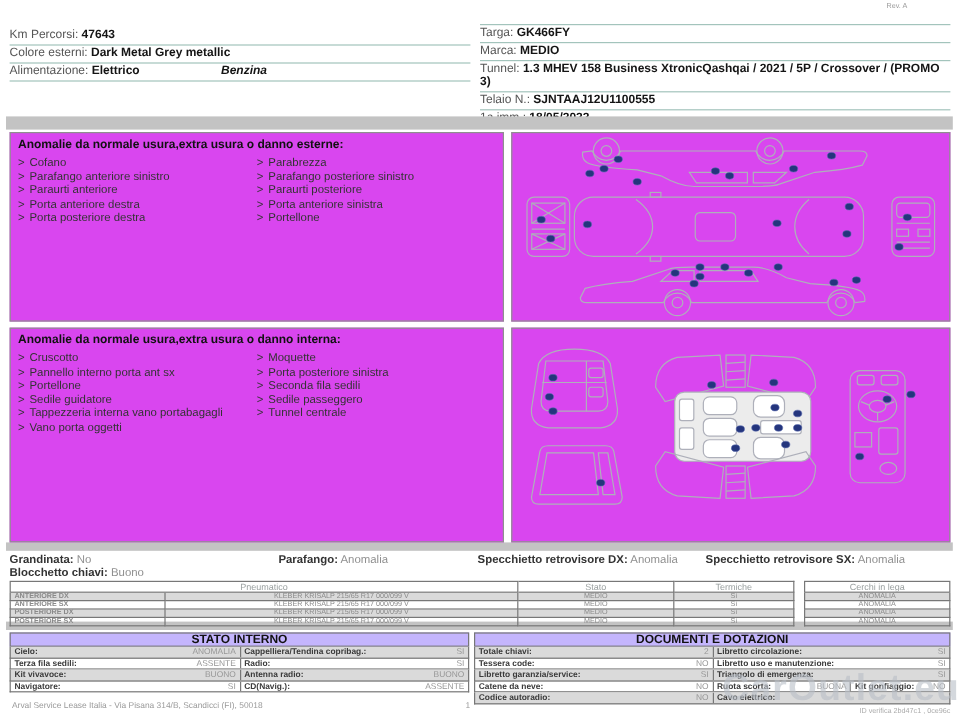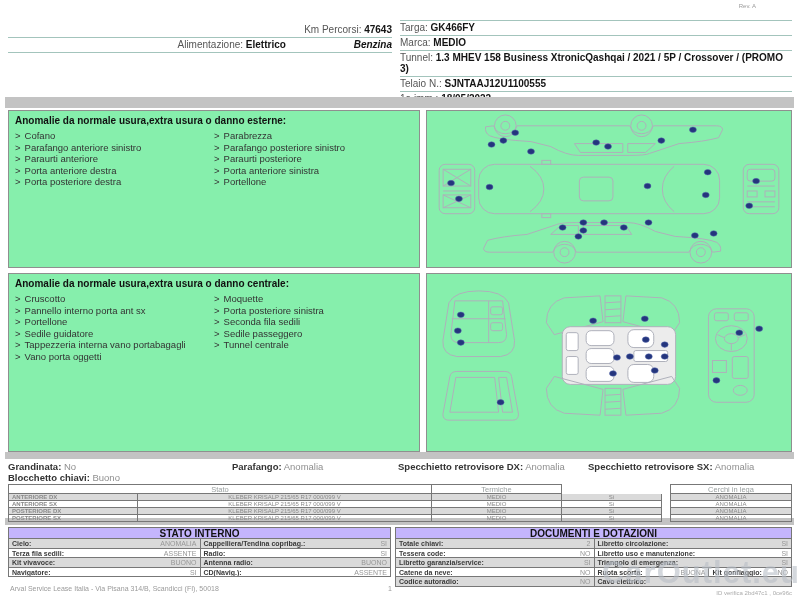--- a/index.html
+++ b/index.html
@@ -5,33 +5,33 @@
   html,body { margin:0; padding:0; background:#fff; }
   .page { position:relative; width:800px; height:600px; background:#fff; overflow:hidden;
           font-family:"Liberation Sans", sans-serif; color:#333; }
 
   
   .title { position:absolute; left:8px; top:3px; font-size:16px; font-weight:bold;
            color:#2f8070; letter-spacing:1.5px; }
   .rev   { position:absolute; right:44px; top:3px; font-size:6px; color:#9a9a9a; }
 
   
-  .info-left  { position:absolute; left:8px;   top:23px; width:384px; font-size:10px;text-align:right; }
+  .info-left  { position:absolute; left:8px;   top:23px; width:384px; font-size:10px; }
   .info-right { position:absolute; left:400px; top:20px; width:392px; font-size:10px; }
   .info-row   { border-bottom:1px solid #a3c4bc; padding:1px 0 2px; line-height:11px; }
   .info-right .info-row:first-child { border-top:1px solid #a3c4bc; }
   .info-label { color:#555; }
   .info-value { font-weight:bold; color:#141414; }
   .alim2 { margin-left:65px;font-style:italic; }
 
   
   .band { position:absolute; left:5px; width:789px; background:#c3c3c3; }
 
   
-  .sec-box { position:absolute; border:1px solid #8f8f8f; background:#86efac; box-sizing:border-box; }
+  .sec-box { position:absolute; border:1px solid #8f8f8f; background:#d946ef; box-sizing:border-box; }
   .sec-title { font-weight:bold; font-size:10px; color:#111; padding:4px 6px 2px; }
   .anom-cols { display:flex; padding:2px 6px 0; font-size:9.5px; color:#333; }
   .anom-col  { width:50%; }
   .anom-item { display:flex; gap:4px; line-height:11.5px; padding-right:14px; }
   .anom-marker { flex:none; }
 
   
   .diag { position:absolute; inset:0; width:100%; height:100%; }
   .ln   { stroke:#aeb0ba; fill:none; stroke-width:1; }
   .dot  { fill:#24357d; stroke:#5a6bb0; stroke-width:0.5; }
@@ -82,20 +82,24 @@
 <body>
 
 <div class="page">
 
   <div class="rev">Rev. A</div>
 
   <div class="info-left">
     <div class="info-row">
       <span class="info-label">Km Percorsi:</span>
       <span class="info-value">47643</span>
+    </div>
+    <div class="info-row">
+      <span class="info-label">Colore esterni:</span>
+      <span class="info-value">Dark Metal Grey metallic</span>
     </div>
     <div class="info-row">
       <span class="info-label">Alimentazione:</span>
       <span class="info-value">Elettrico</span>
       <span class="info-value alim2">Benzina</span>
     </div>
   </div>
 
   <div class="info-right">
     <div class="info-row">
@@ -246,21 +250,21 @@
         <ellipse class="dot" cx="178" cy="113" rx="3.5" ry="2.8"></ellipse>
           <ellipse class="dot" cx="198" cy="118" rx="3.5" ry="2.8"></ellipse>
         <ellipse class="dot" cx="223" cy="113" rx="3.5" ry="2.8"></ellipse>
           <ellipse class="dot" cx="270" cy="126" rx="3.5" ry="2.8"></ellipse>
         <ellipse class="dot" cx="289" cy="124" rx="3.5" ry="2.8"></ellipse>
       </g>
     </svg>
   </div>
 
   <div class="sec-box" style="left:8px;top:273px;width:412px;height:179px;">
-    <div class="sec-title">Anomalie da normale usura,extra usura o danno centrale:</div>
+    <div class="sec-title">Anomalie da normale usura,extra usura o danno interna:</div>
     <div class="anom-cols">
       <div class="anom-col">
         <div class="anom-item">
             <span class="anom-marker">&gt;</span>
             <span>Cruscotto</span>
           </div>
         <div class="anom-item">
             <span class="anom-marker">&gt;</span>
             <span>Pannello interno porta ant sx</span>
           </div>
@@ -389,20 +393,21 @@
     <span class="sum-pos" style="left:232px;"><span class="sum-label">Parafango:</span> <span class="sum-value">Anomalia</span></span>
     <span class="sum-pos" style="left:398px;"><span class="sum-label">Specchietto retrovisore DX:</span> <span class="sum-value">Anomalia</span></span>
     <span class="sum-pos" style="left:588px;"><span class="sum-label">Specchietto retrovisore SX:</span> <span class="sum-value">Anomalia</span></span>
   </div>
   <div class="summary" style="top:472px;">
     <span class="sum-pos" style="left:8px;"><span class="sum-label">Blocchetto chiavi:</span> <span class="sum-value">Buono</span></span>
   </div>
 
   <div class="tire-main">
     <div class="t-hdr tm-hdr">
+      <div class="t-cell">Pneumatico</div>
       <div class="t-cell">Stato</div>
       <div class="t-cell">Termiche</div>
     </div>
     <div class="t-row tm-row grey">
       <div class="t-cell t-pos">ANTERIORE DX</div>
       <div class="t-cell">KLEBER KRISALP 215/65 R17 000/099 V</div>
       <div class="t-cell">MEDIO</div>
       <div class="t-cell">Si</div>
     </div>
     <div class="t-row tm-row">

